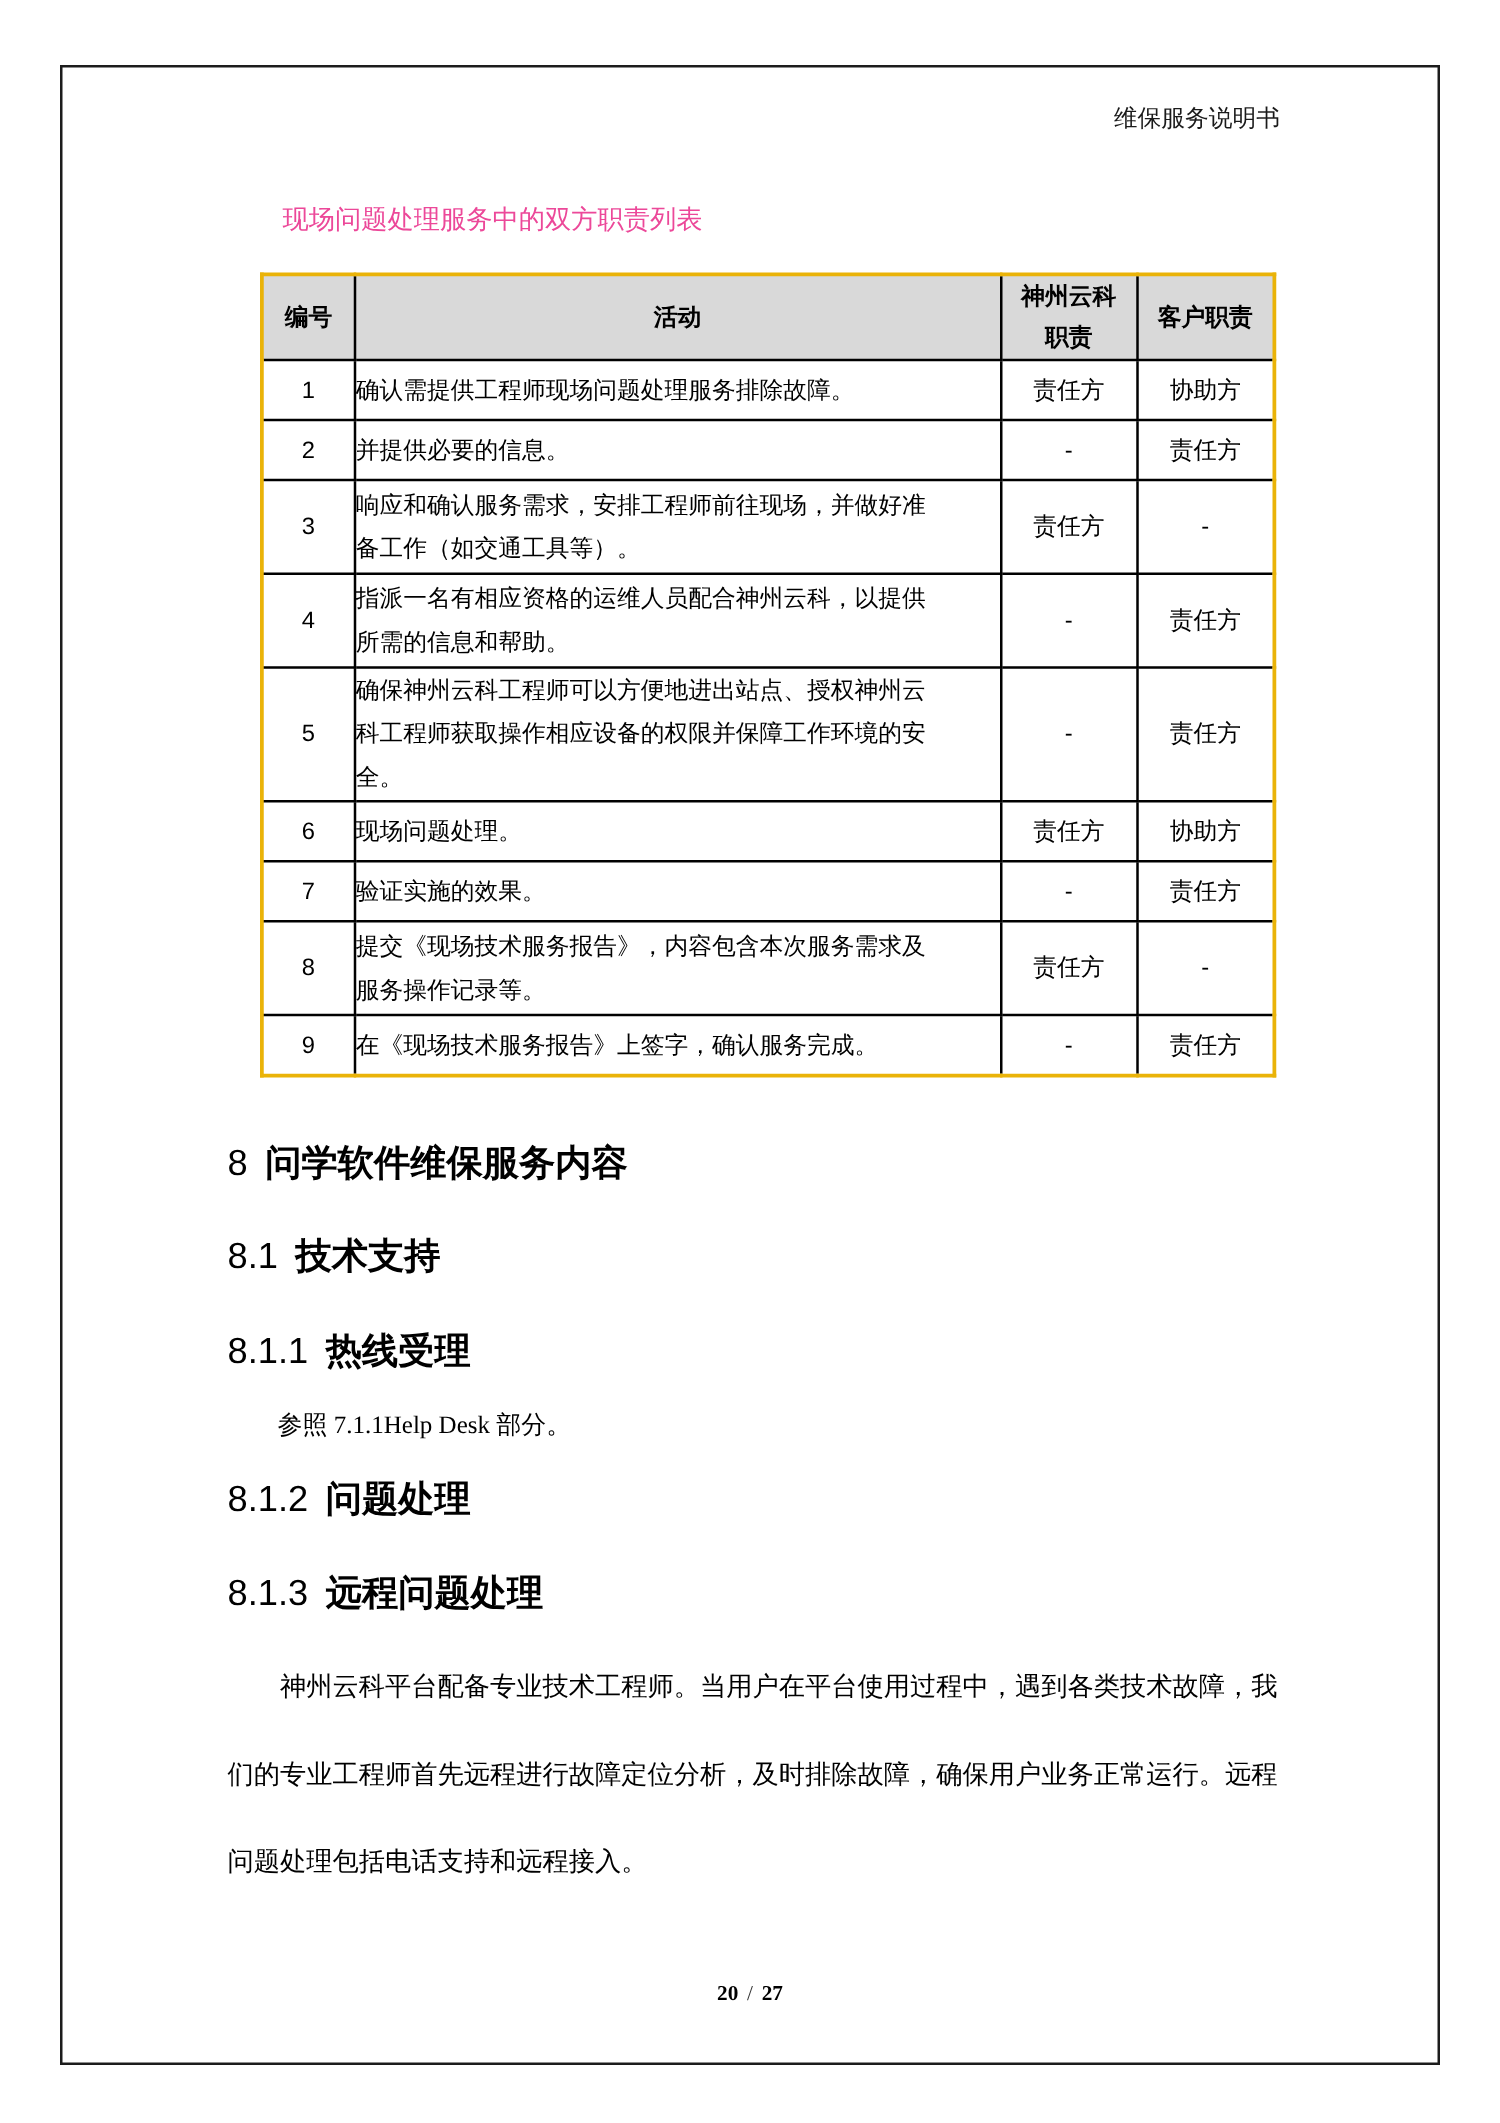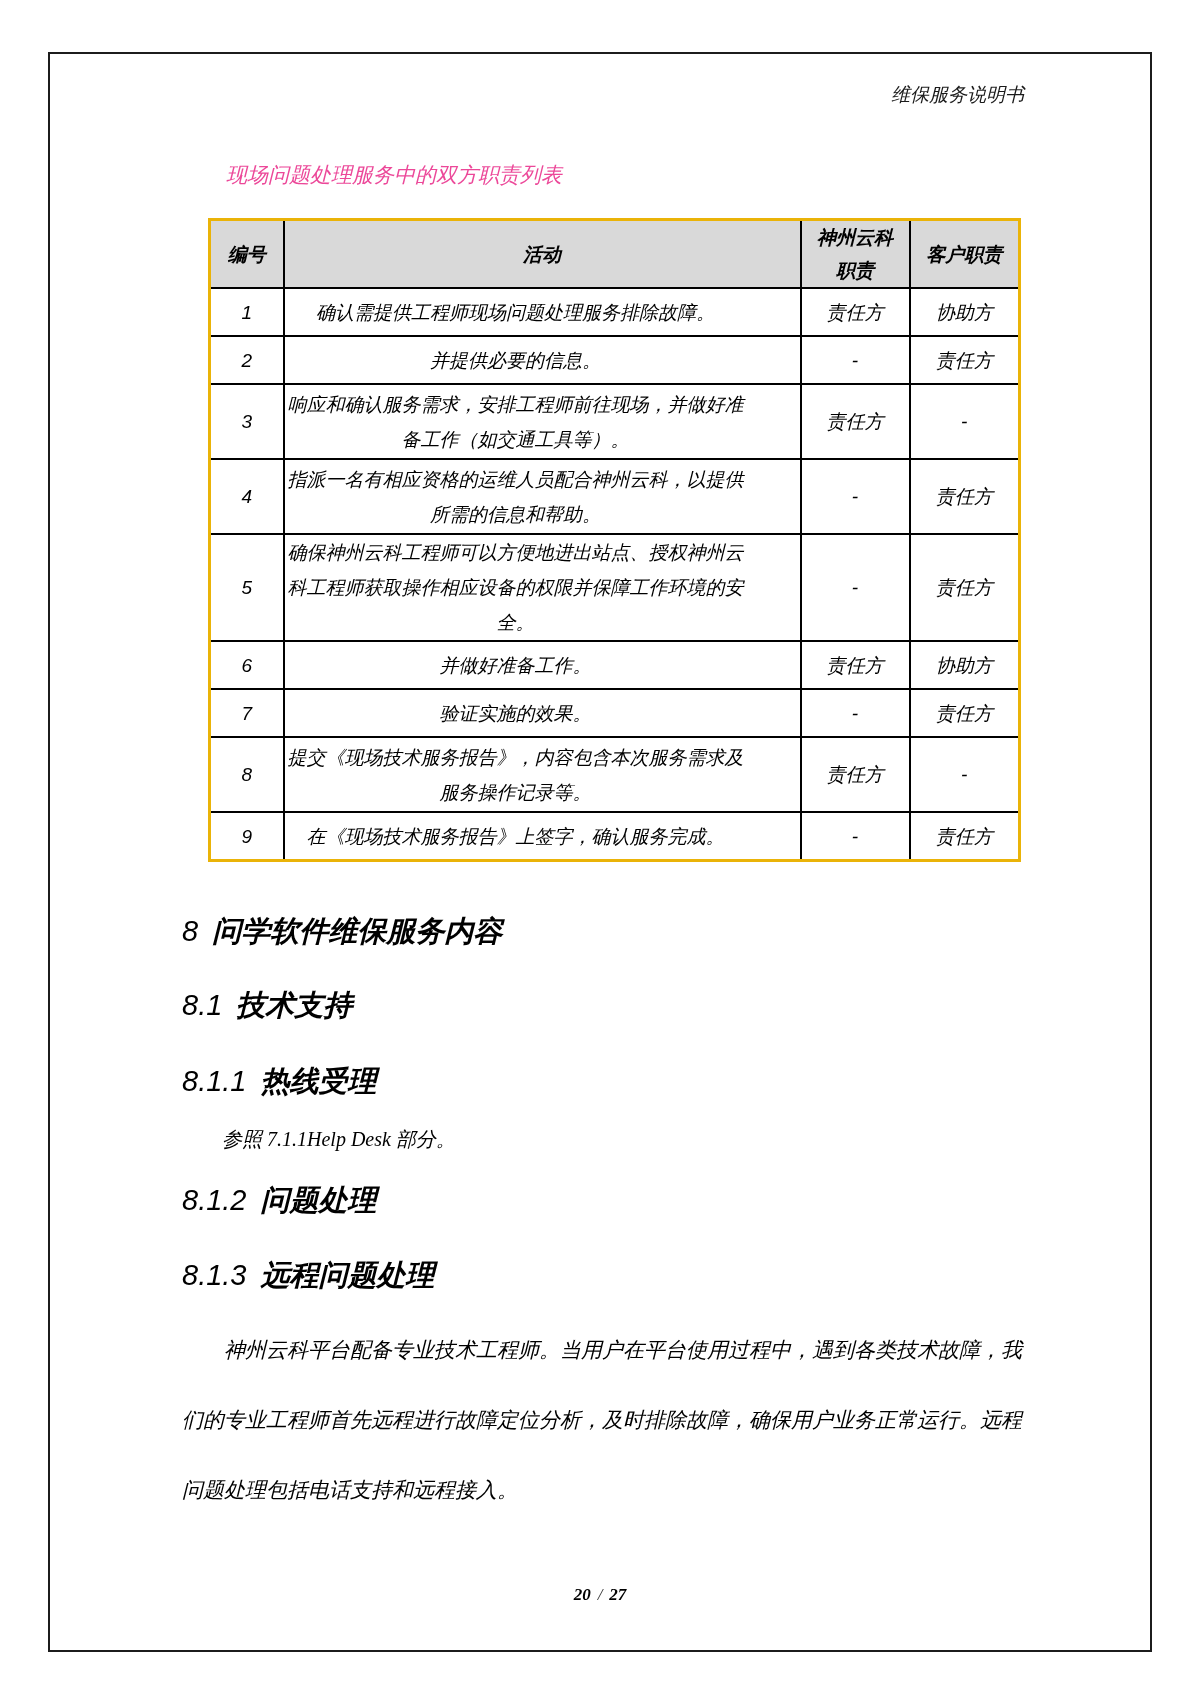--- a/index.html
+++ b/index.html
@@ -3,21 +3,20 @@
 <meta charset="utf-8">
 <style>
   html,body{margin:0;padding:0;background:#ffffff;}
   .page{
     position:relative;
     width:1200px;height:1698px;
     background:#ffffff;
     font-family:"Liberation Sans", sans-serif;
     color:#000;
     overflow:hidden;
-    font-style:italic;
   }
   .frame{
     position:absolute;
     left:48px;top:52px;right:48px;bottom:46px;
     border:2px solid #1c1c1c;
   }
   .doc-header{
     position:absolute;
     top:82px;right:176px;
     font-family:"Liberation Serif", serif;
@@ -46,21 +45,21 @@
     padding:0;
   }
   table.resp th{
     background:#d9d9d9;
     font-weight:bold;
     text-align:center;
     height:64px;
   }
   th .wrap-narrow{width:82px;margin:0 auto;line-height:33px;}
   td.c-no, td.c-role{text-align:center;}
-  td.c-act{text-align:center;padding-left:11px;}
+  td.c-act{text-align:left;padding-left:11px;}
   td.c-act .act-inner{width:462px;}
   tr.r-single td{height:46px;}
   tr.r-double td{height:73px;}
   tr.r-triple td{height:100px;}
   .heading{
     position:absolute;left:182px;
     white-space:nowrap;line-height:38px;
   }
   .heading .h-num{
     font-weight:400;font-size:29px;margin-right:14px;
@@ -162,21 +161,21 @@
         <td class="c-no">5</td>
         <td class="c-act">
             <div class="act-inner">确保神州云科工程师可以方便地进出站点、授权神州云科工程师获取操作相应设备的权限并保障工作环境的安全。</div>
           </td>
         <td class="c-role">-</td>
         <td class="c-role">责任方</td>
       </tr>
       <tr class="r-single">
         <td class="c-no">6</td>
         <td class="c-act">
-            <div class="act-inner">并做好准备工作。</div>
+            <div class="act-inner">现场问题处理。</div>
           </td>
         <td class="c-role">责任方</td>
         <td class="c-role">协助方</td>
       </tr>
       <tr class="r-single">
         <td class="c-no">7</td>
         <td class="c-act">
             <div class="act-inner">验证实施的效果。</div>
           </td>
         <td class="c-role">-</td>

